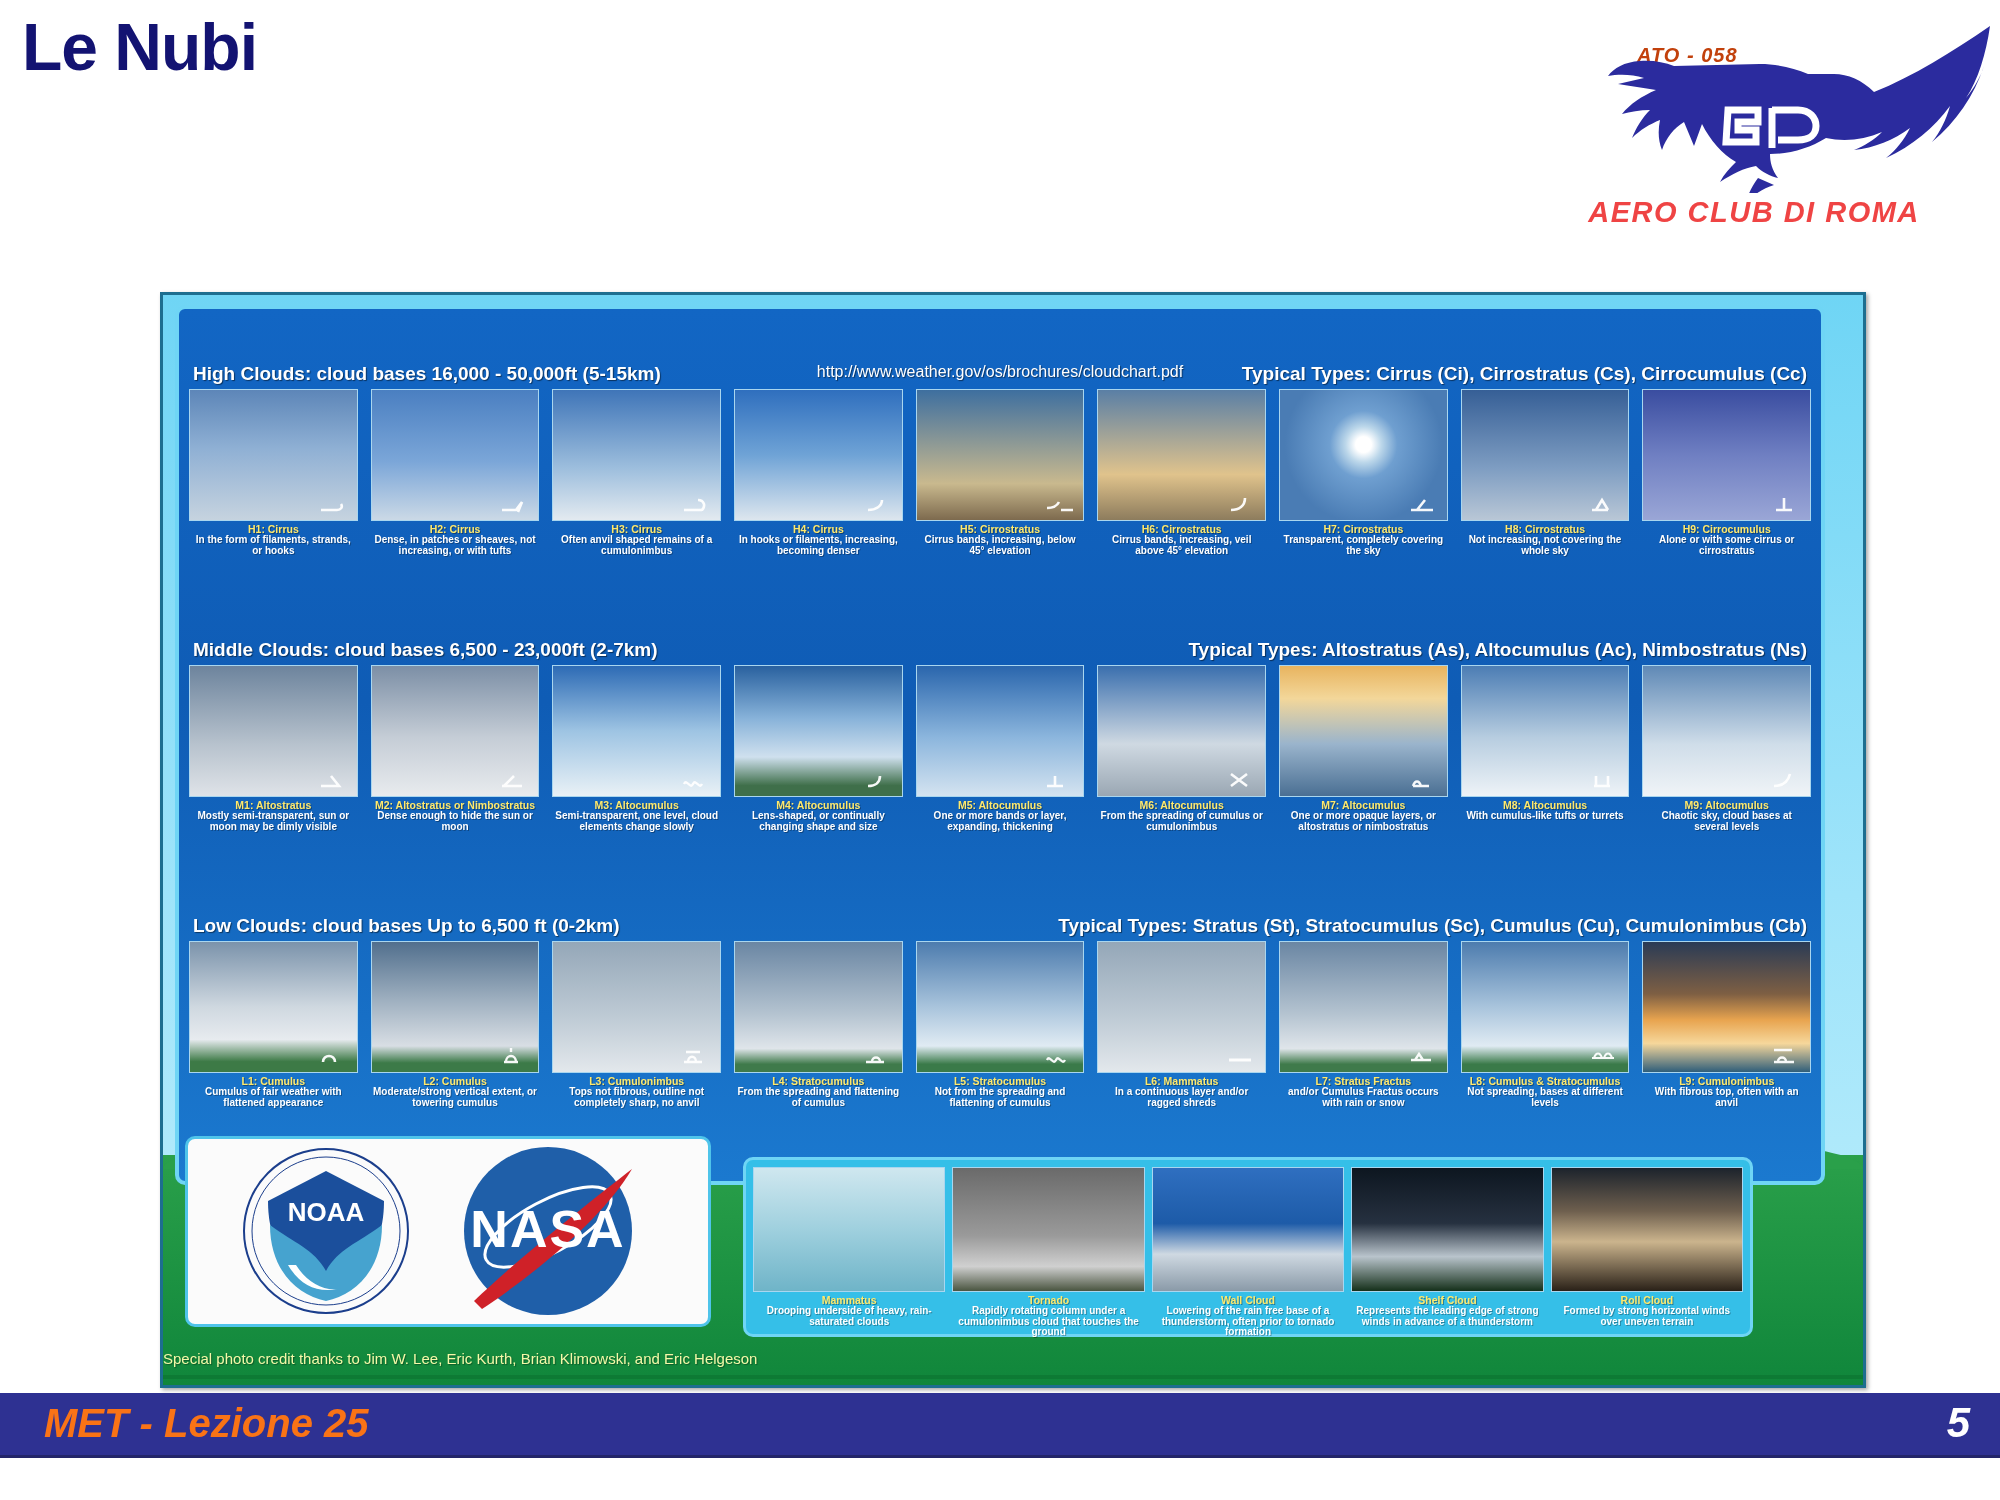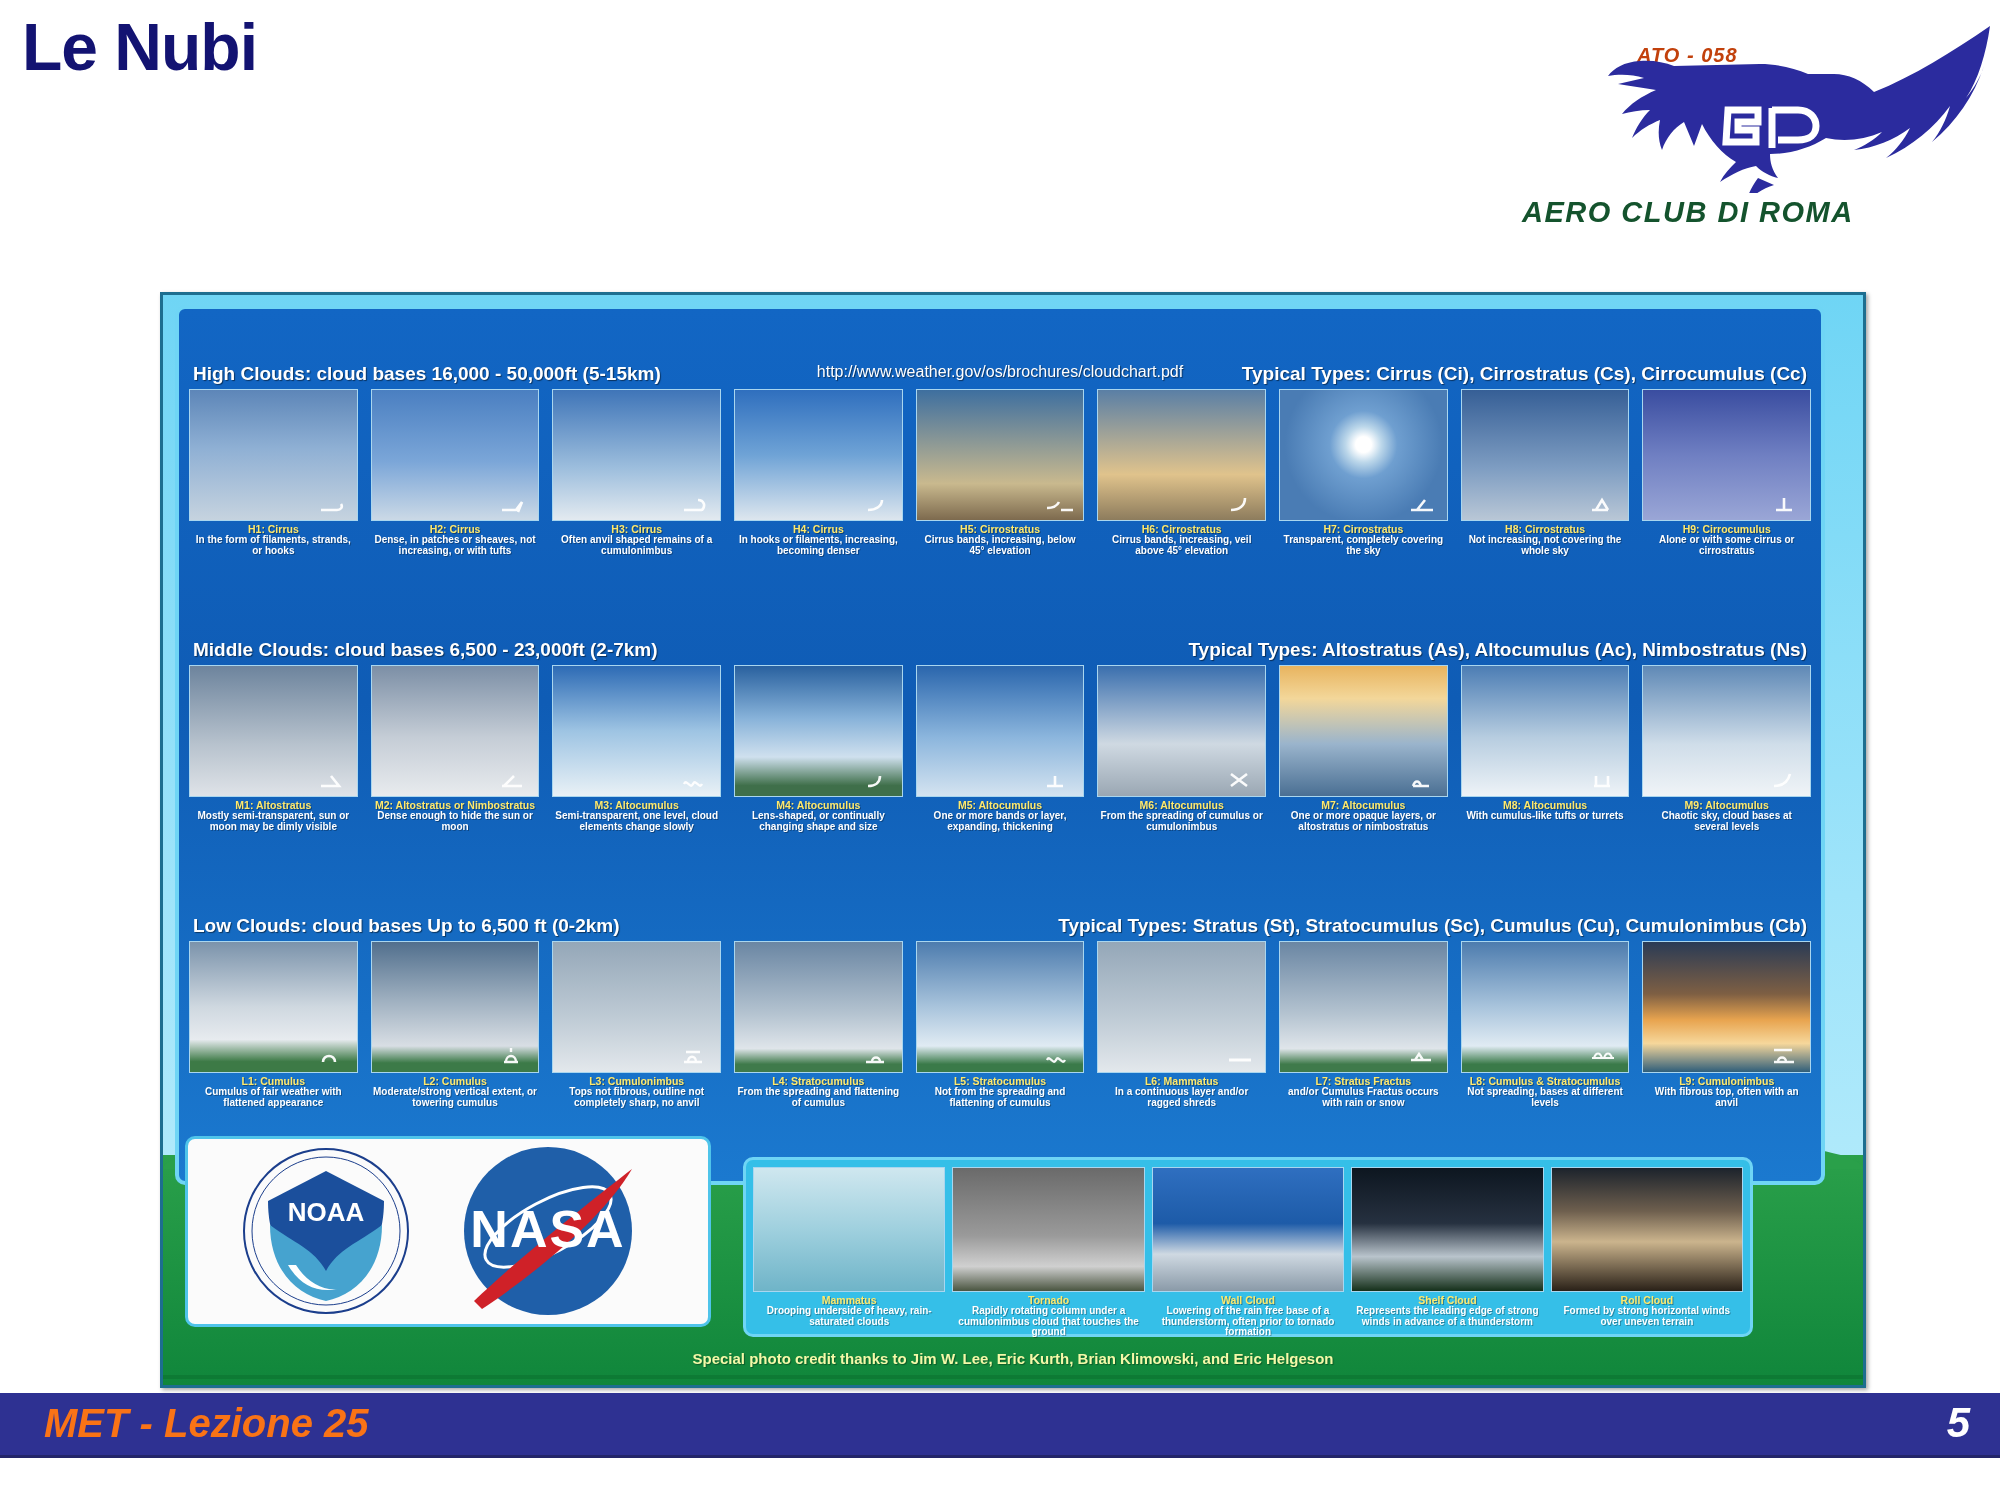--- a/index.html
+++ b/index.html
@@ -15,22 +15,22 @@
     letter-spacing:-1px;line-height:1;
   }
   #logo-block{position:absolute;right:8px;top:18px;width:470px;height:210px;}
   #ato-code{
     position:absolute;left:115px;top:26px;
     font-size:20px;font-weight:bold;font-style:italic;color:#c2410c;
     letter-spacing:1px;
   }
   #eagle-svg{position:absolute;left:0;top:0;width:470px;height:175px;}
   #club-name{
-    position:absolute;left:0;right:6px;top:178px;text-align:left;
-    font-size:29px;font-weight:bold;font-style:italic;color:#14532d;
+    position:absolute;left:0;right:6px;top:178px;text-align:center;
+    font-size:29px;font-weight:bold;font-style:italic;color:#ef4444;
     letter-spacing:1.5px;
   }
 
   
   #footer-bar{
     position:absolute;left:0;bottom:42px;width:2000px;height:62px;
     background:#2e3192;border-bottom:3px solid #232569;
   }
   #footer-text{
     position:absolute;left:44px;top:8px;
@@ -108,22 +108,22 @@
     background:#fbfbfb;border:3px solid #4fc4ea;border-radius:10px;
   }
   #special-row{
     position:absolute;left:580px;bottom:48px;width:1010px;height:180px;
     background:#35bfe8;border:3px solid #6fd5f5;border-radius:10px;
     display:flex;gap:7px;padding:7px;box-sizing:border-box;
   }
   #special-row .cell{flex:1 1 0;}
   #special-row .photo{height:125px;}
   #credit{
-    position:absolute;left:0;right:0;bottom:18px;text-align:center;
-    font-size:15px;font-weight:bold;color:#f4f9a8;
+    position:absolute;left:0;right:0;bottom:18px;text-align:left;
+    font-size:15px;font-weight:normal;color:#f4f9a8;
     text-shadow:1px 1px 1px rgba(0,0,0,.35);
   }
 
   
   .sky-a{background:linear-gradient(#5d86b8,#8fb0d4 45%,#c6d3df 100%);}
   .sky-b{background:linear-gradient(#4a7fc1,#7ba6d8 55%,#cbd9e6);}
   .sky-c{background:linear-gradient(#3f75b8,#9dbedd 60%,#e3eaf0);}
   .sky-d{background:linear-gradient(#2f6fbe,#6fa3d6 50%,#dde6ee);}
   .sky-e{background:linear-gradient(#3e6f9f,#c9b98e 72%,#7d6a4e);}
   .sky-f{background:linear-gradient(#5a7fa5,#e0c38c 65%,#8d7c5d);}

